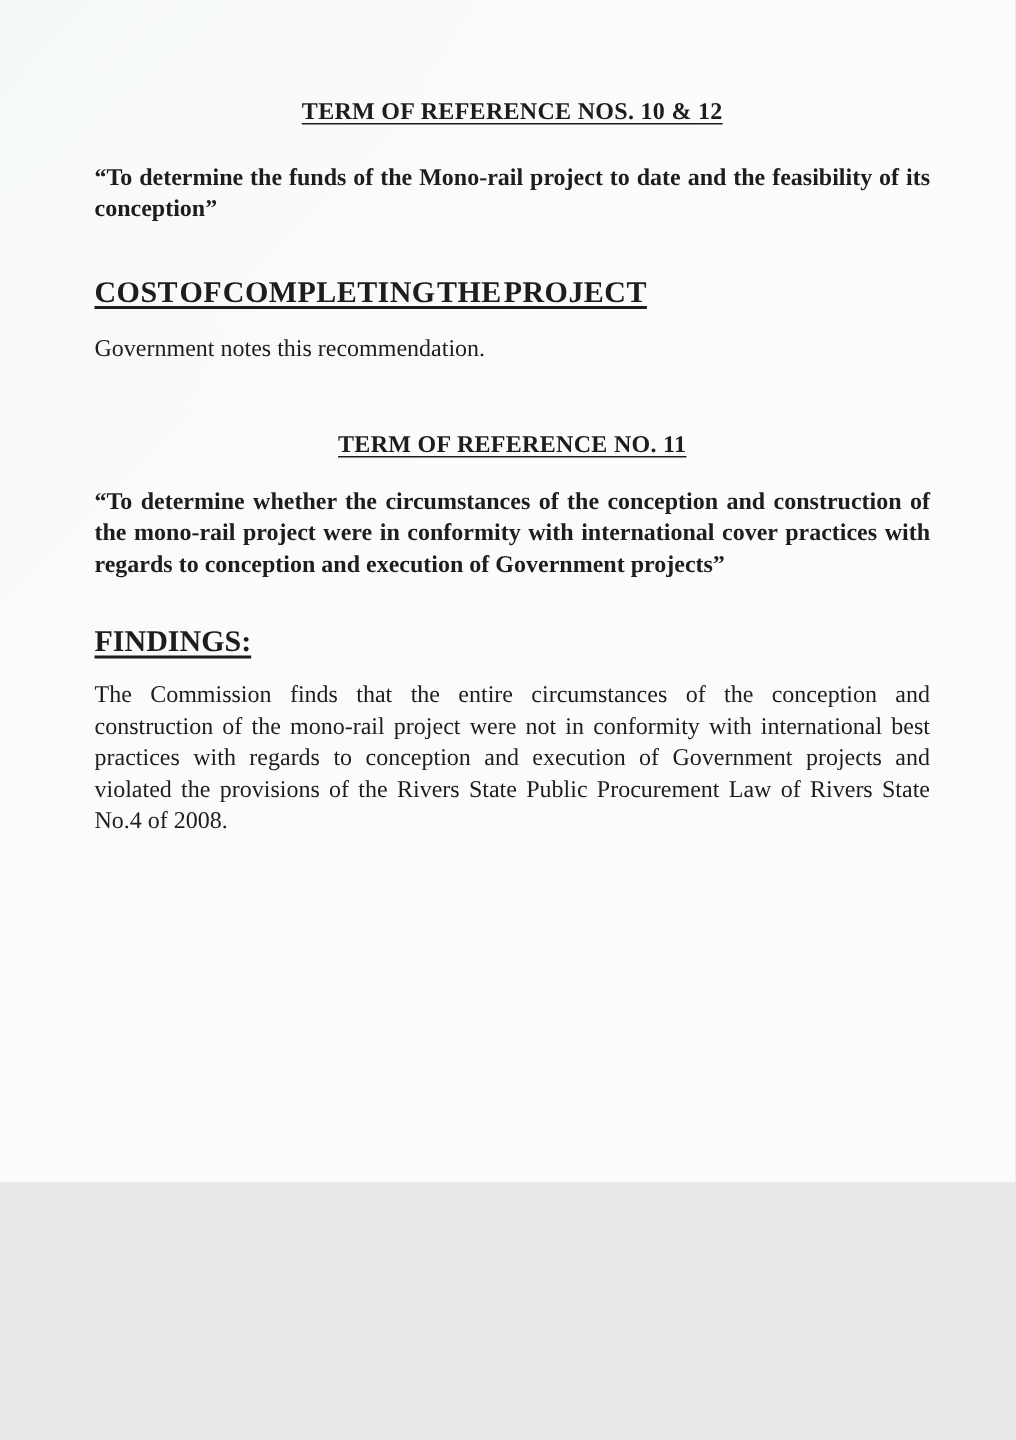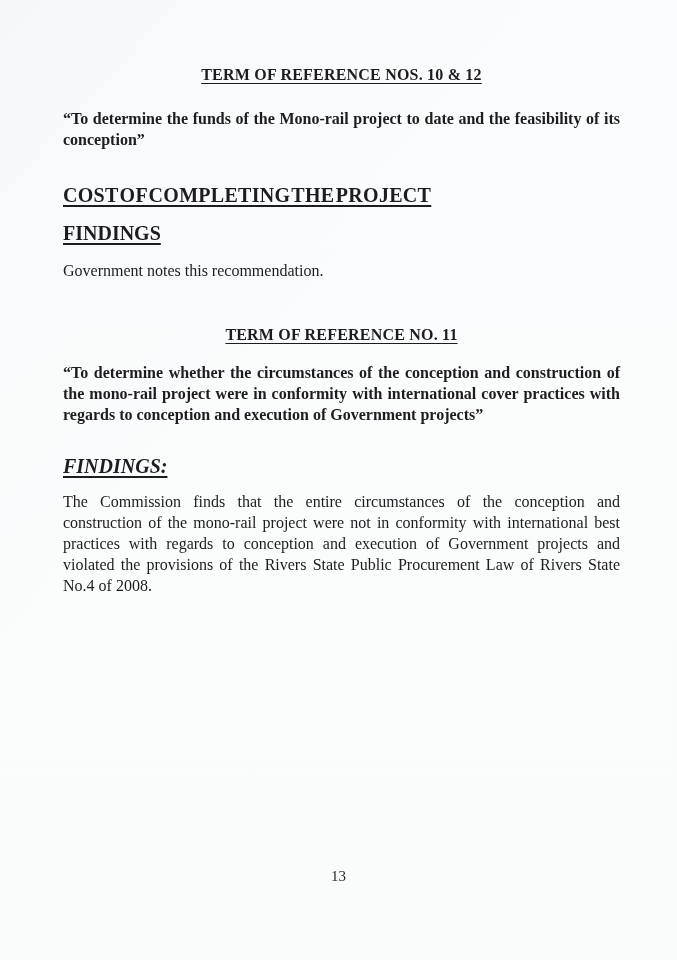--- a/index.html
+++ b/index.html
@@ -3,21 +3,21 @@
 <meta charset="utf-8">
 <style>
   html, body {
     margin: 0;
     padding: 0;
     background: #e8e8e8;
   }
   .page {
     position: relative;
     width: 677px;
-    height: 960px;
+    height: 788px;
     margin: 0 auto;
     background:
       linear-gradient(135deg, rgba(240,244,246,0.5) 0%, rgba(251,252,253,0) 40%),
       linear-gradient(0deg, #fafbfb, #fbfcfd);
     color: #1d1c1e;
     font-family: "Liberation Serif", "DejaVu Serif", serif;
     font-size: 16px;
     line-height: 21px;
     box-sizing: border-box;
     padding: 64px 57px 0 63px;
@@ -60,21 +60,21 @@
   
   .mt-quote1    { margin-top: 23px; }
   .mt-costhead  { margin-top: 35px; }
   .mt-find1     { margin-top: 16px; }
   .mt-para1     { margin-top: 17px; }
   .mt-rechead   { margin-top: 51px; }
   .mt-recpara   { margin-top: 15px; }
   .mt-govnote   { margin-top: 15px; }
   .mt-title2    { margin-top: 43px; }
   .mt-quote2    { margin-top: 17px; }
-  .mt-find2     { margin-top: 31px; font-style: italic; }
+  .mt-find2     { margin-top: 31px; }
   .mt-para2     { margin-top: 13px; }
   .page-number {
     position: absolute;
     left: 0;
     right: 0;
     top: 866px;
     text-align: center;
     font-size: 15px;
     color: #2a2a2c;
   }
@@ -87,23 +87,20 @@
   <div class="centered">
     <span class="doc-title">TERM OF REFERENCE NOS. 10 &amp; 12</span>
   </div>
 
   <p class="quote mt-quote1">“To determine the funds of the Mono-rail project to date and the feasibility of its conception”</p>
 
   <div class="mt-costhead">
     <span class="heading h-tight">COST OF COMPLETING THE PROJECT</span>
   </div>
 
-  <div class="mt-find1">
-    <span class="heading">FINDINGS</span>
-  </div>
 
 
 
 
   <p class="para mt-govnote">Government notes this recommendation.</p>
 
   <div class="centered mt-title2">
     <span class="doc-title">TERM OF REFERENCE NO. 11</span>
   </div>
 

